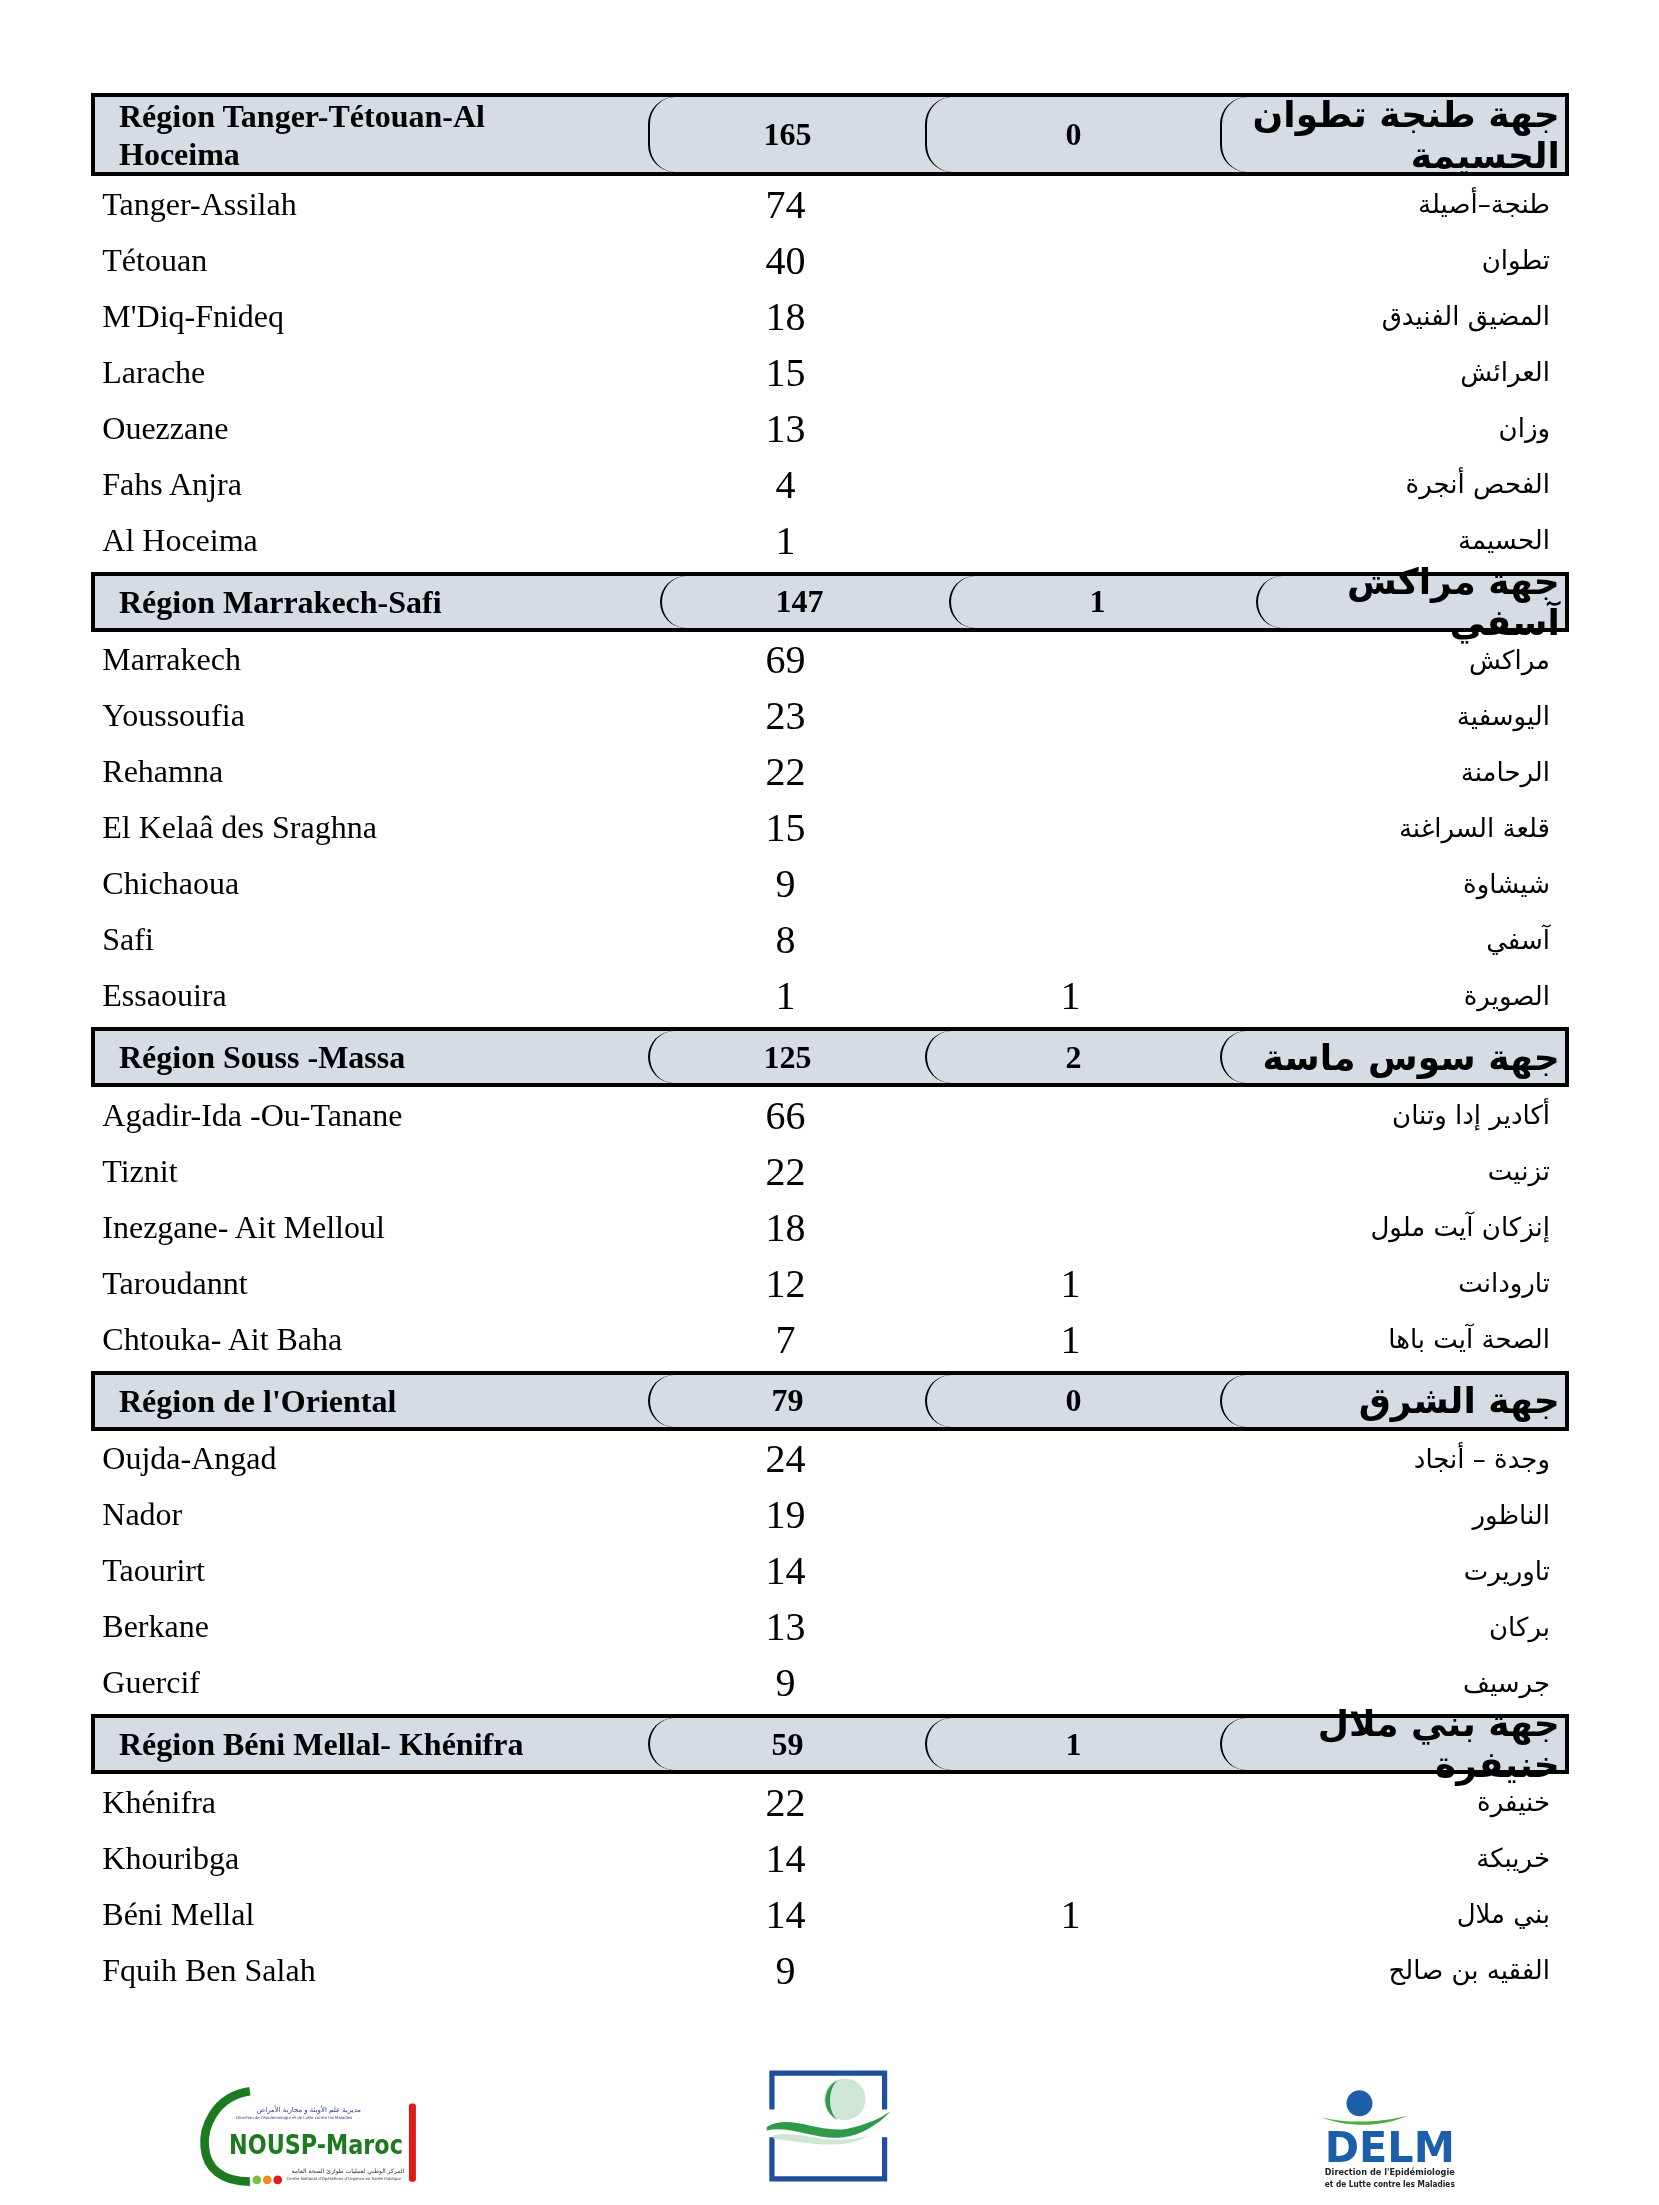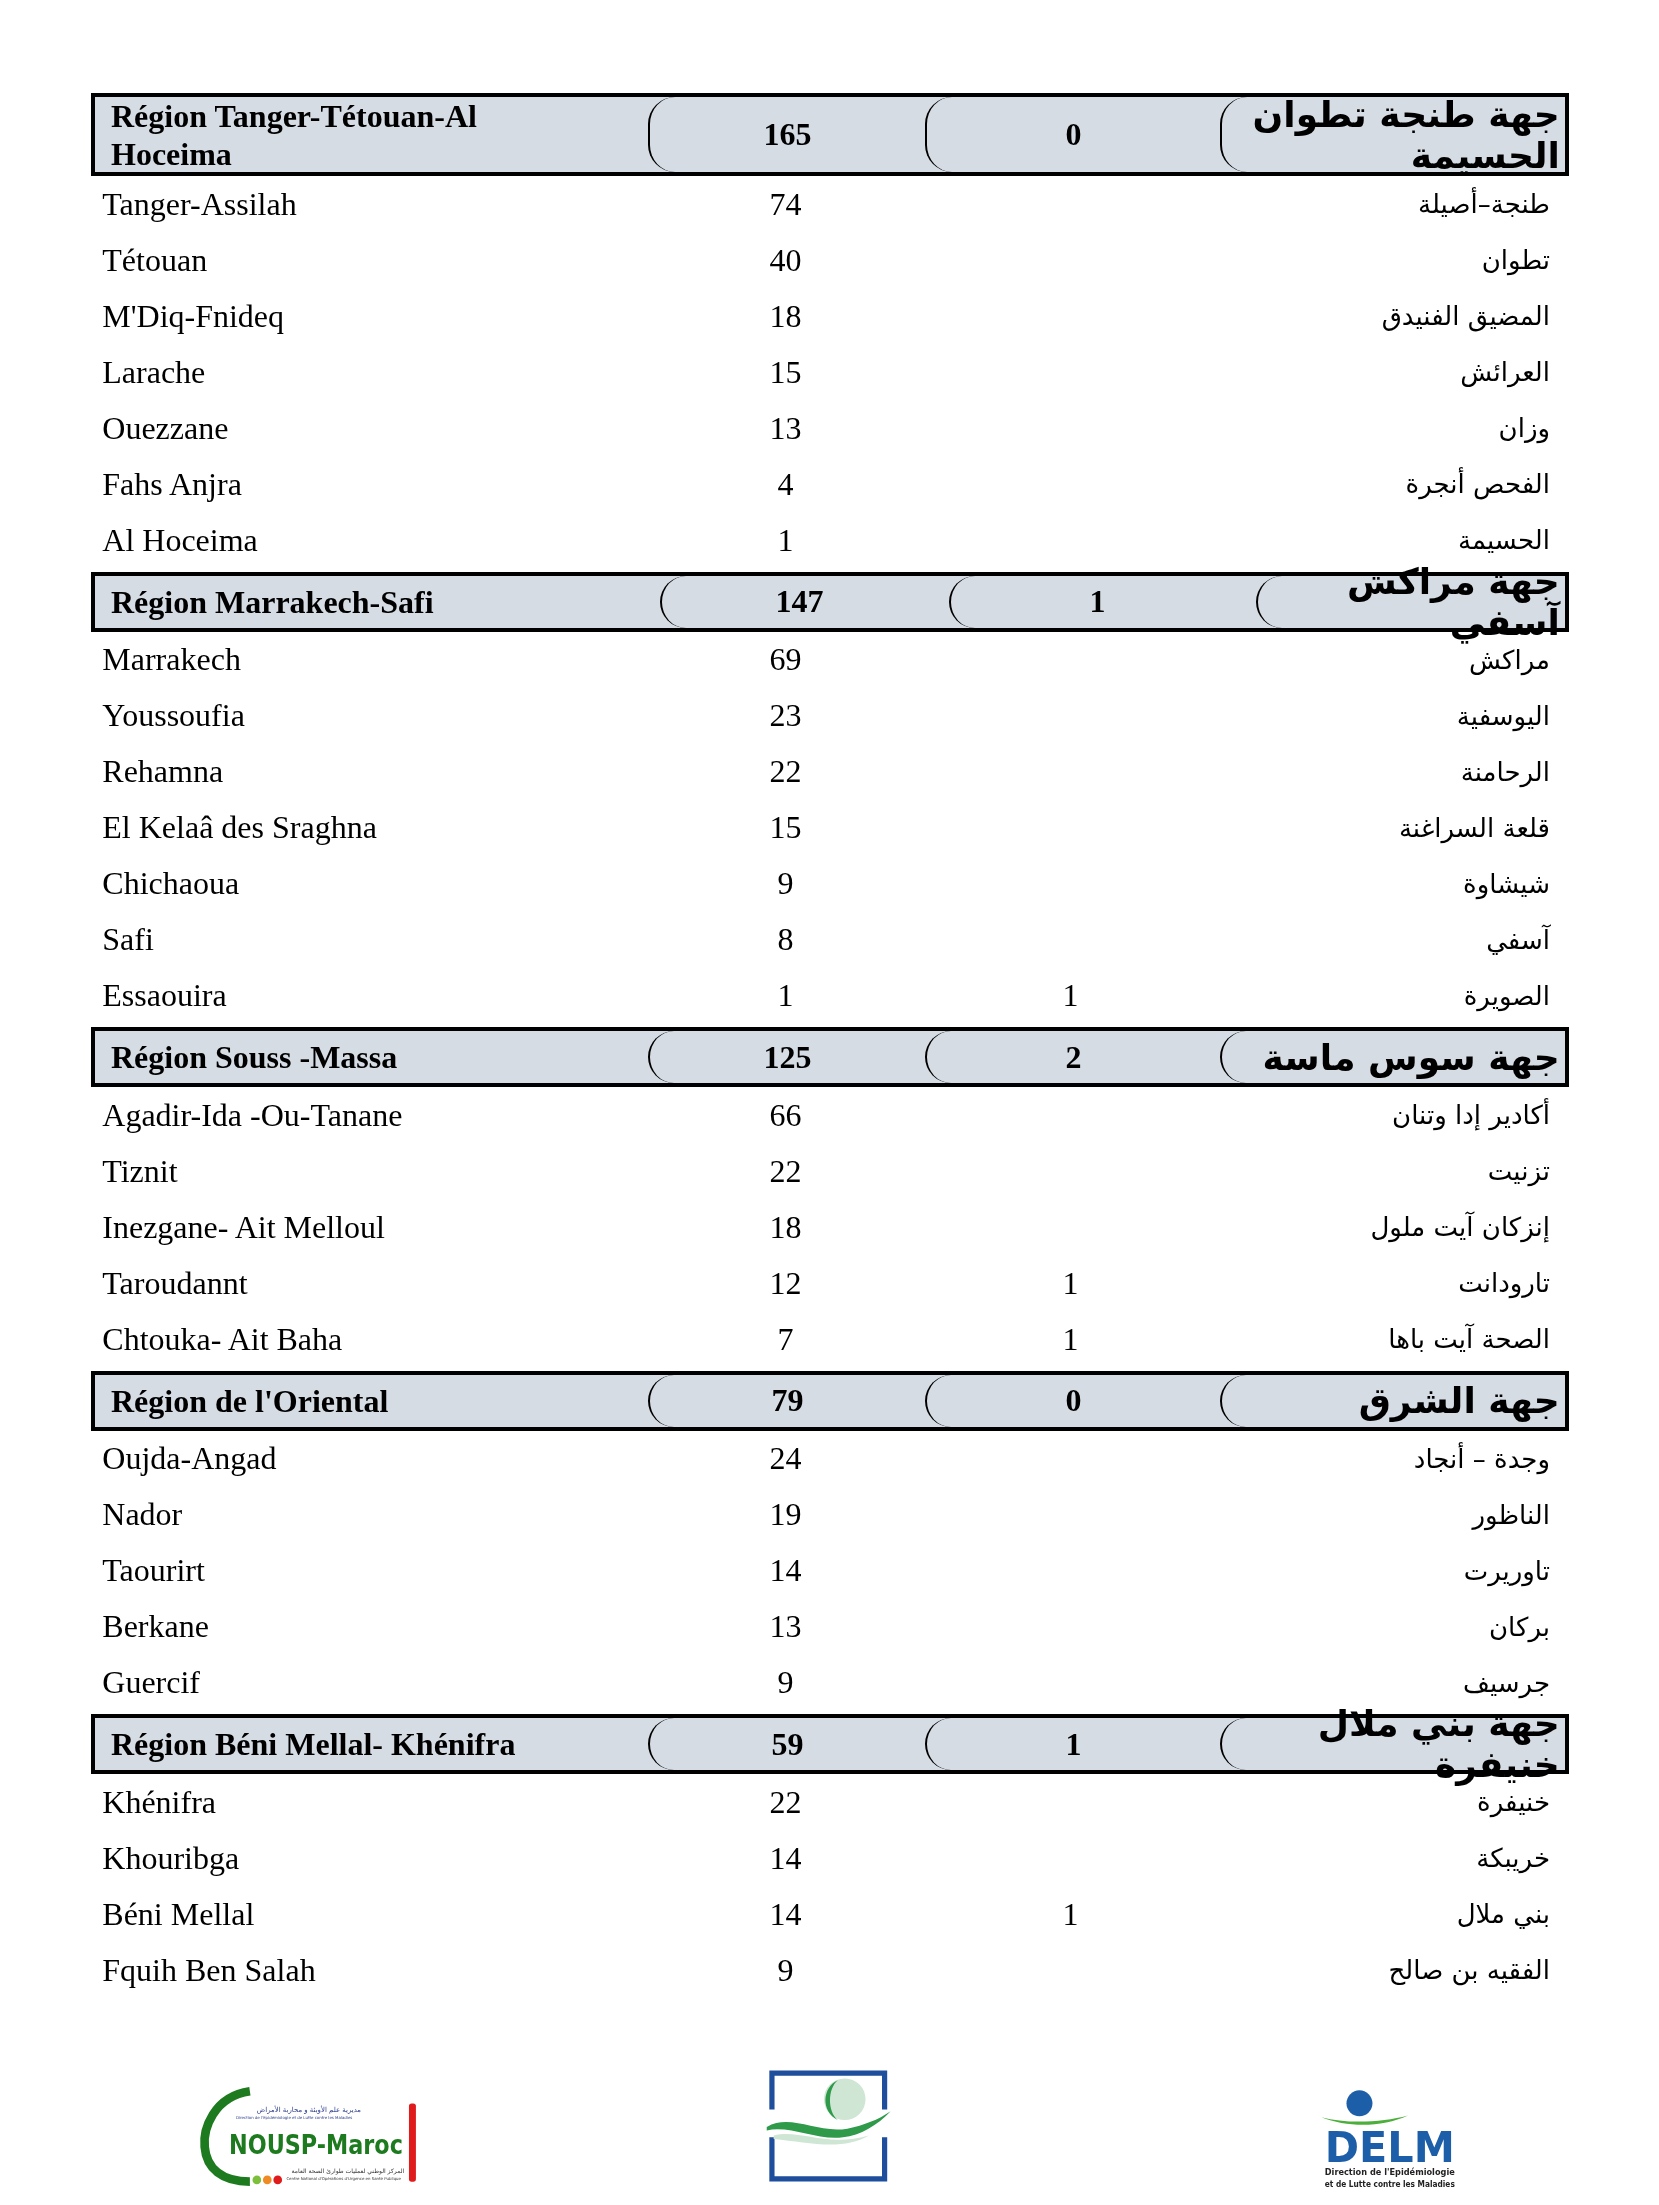--- a/index.html
+++ b/index.html
@@ -4,32 +4,32 @@
 <style>
   html, body { margin:0; padding:0; background:#ffffff; }
   body { width:1660px; height:2206px; position:relative; overflow:hidden; }
   .table { position:absolute; left:91px; top:93px; width:1478px; }
   .hdr {
     position:relative; display:flex; background:#d6dce4;
     border:4.3px solid #000; box-sizing:border-box; margin-top:3.5px;
   }
   .hdr .c { box-sizing:border-box; display:flex; align-items:center; }
   .hdr .c + .c { border-left:2.6px solid #000;border-radius:27px; }
-  .c1 { width:553px; padding-left:16px; }
+  .c1 { width:553px; padding-left:24px; }
   .c2 { width:277px; justify-content:center; }
   .c3 { width:295px; justify-content:center; }
   .c4 { flex:1; justify-content:flex-end; padding-right:5.2px; }
   .hdr .lat { font-family:"Liberation Serif", serif; font-weight:bold; font-size:32px; color:#000; line-height:38px; }
   .hdr .num { font-family:"Liberation Serif", serif; font-weight:bold; font-size:32px; color:#000; }
   .hdr .ar  { font-family:"DejaVu Sans", sans-serif; font-weight:bold; font-size:36px; color:#000; direction:rtl; }
   .row { display:flex; height:56px; align-items:center; }
   .row .c { display:flex; align-items:center; box-sizing:border-box; }
   .row .c1 { width:557px; padding-left:11.3px;text-align:right; }
   .row .lat { font-family:"Liberation Serif", serif; font-size:32px; color:#000; }
-  .row .num { font-family:"Liberation Serif", serif; font-size:32px; color:#000; }
+  .row .num { font-family:"Liberation Serif", serif; font-size:40px; color:#000; }
   .row .c4 { padding-right:19px; }
   .row .ar  { font-family:"DejaVu Sans", sans-serif; font-size:26px; color:#000; direction:rtl; }
   .logo { position:absolute; }
 </style>
 </head>
 <body>
 
 <div class="table" id="tbl">
     <div class="hdr" style="height: 83px; margin-top: 0px;">
       <div class="c c1" style="padding-right: 52px;">

